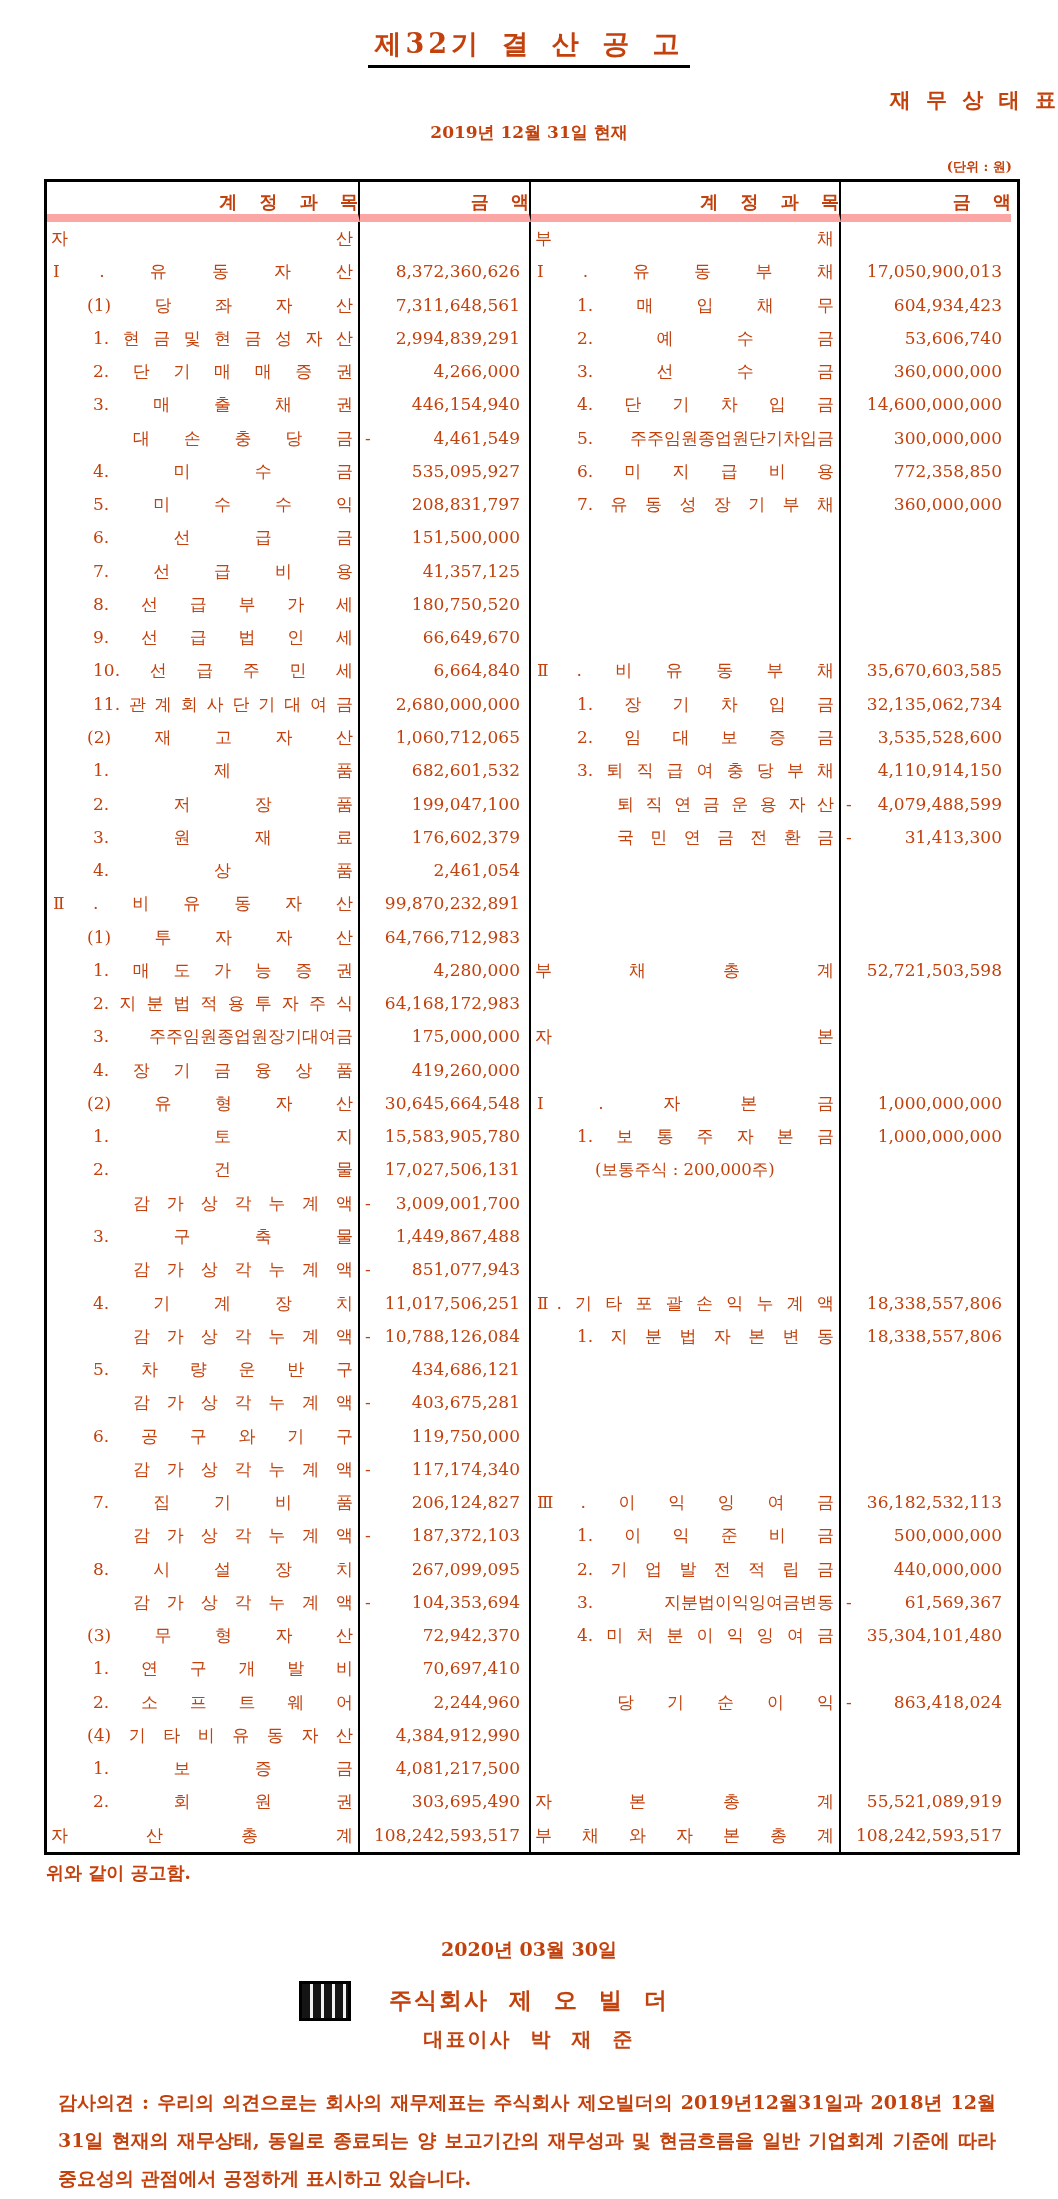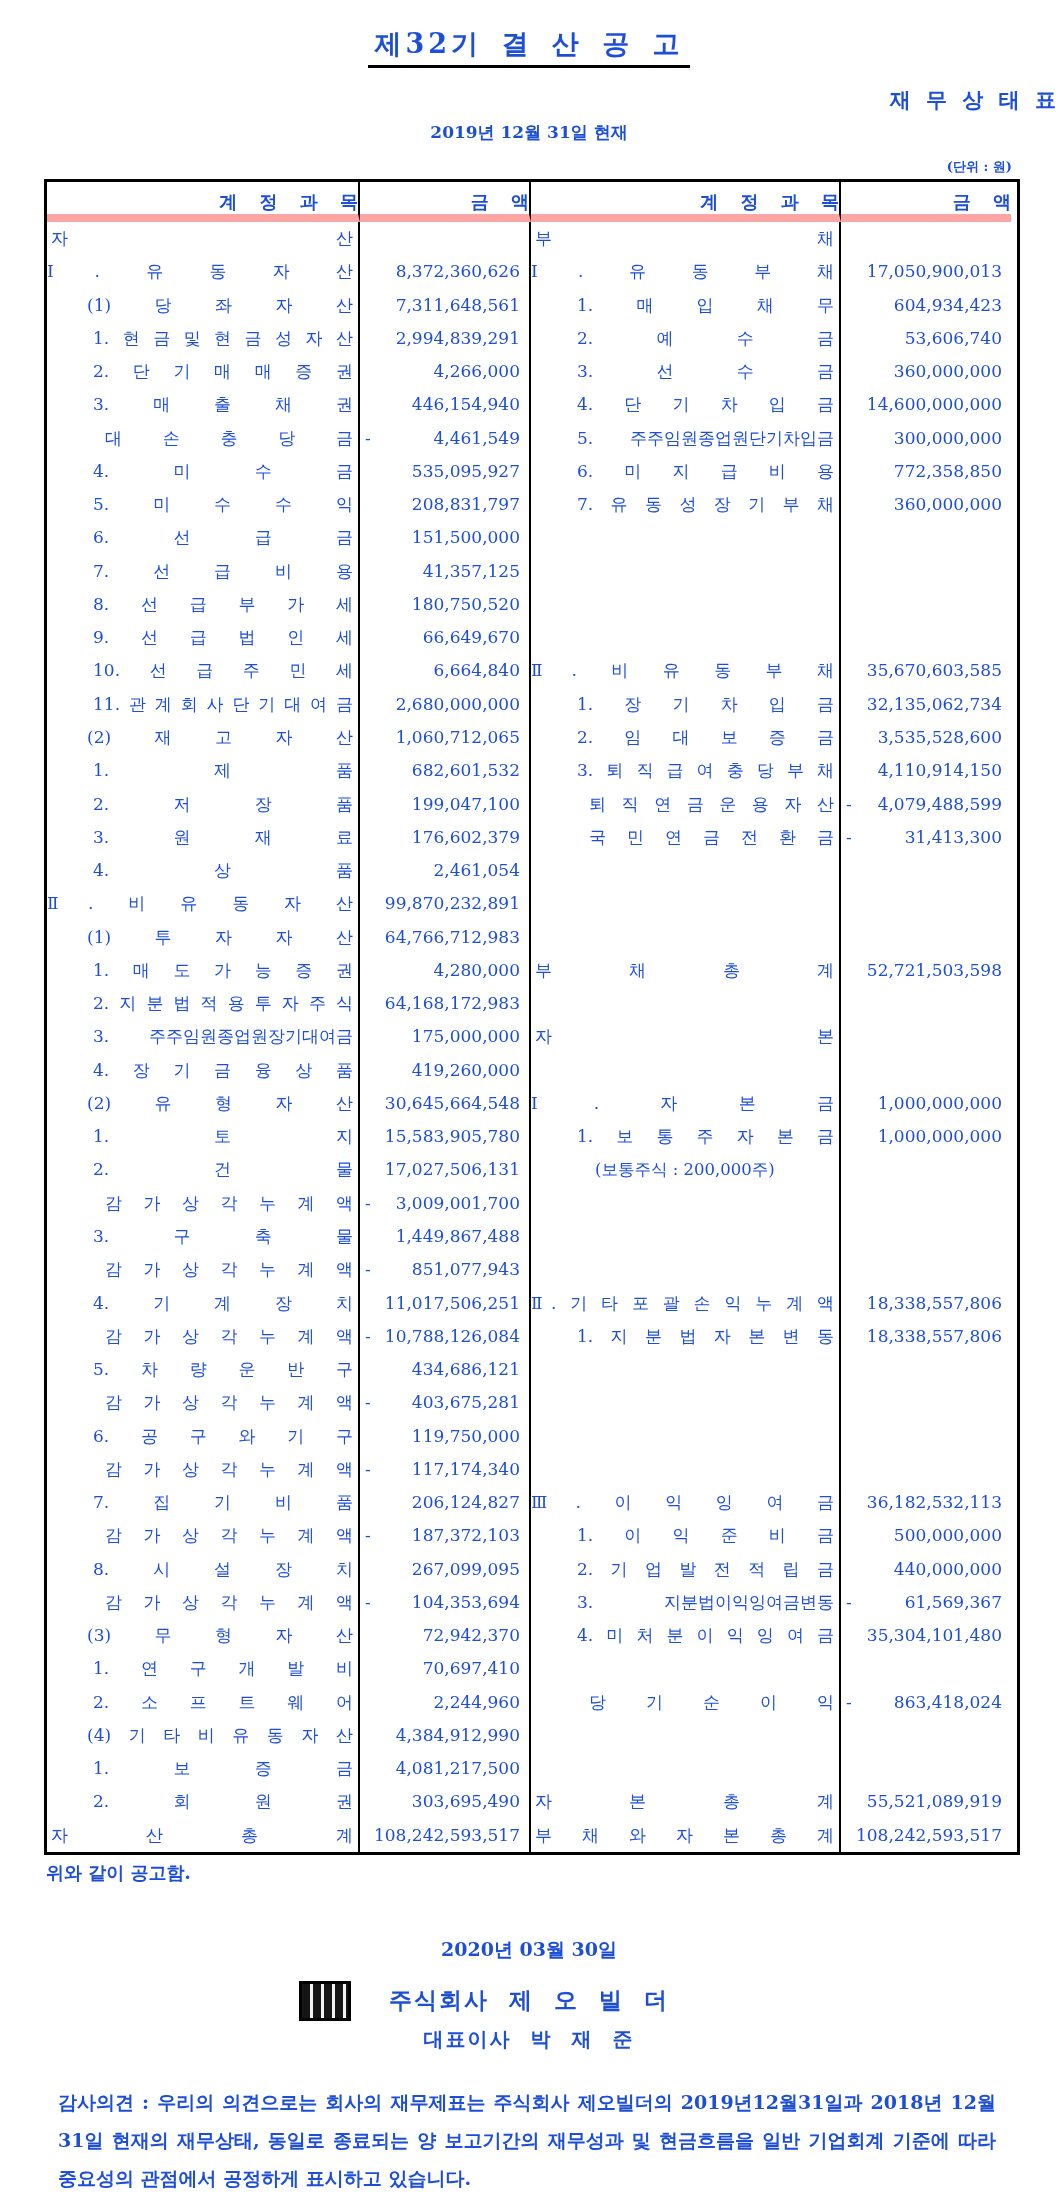--- a/index.html
+++ b/index.html
@@ -1,17 +1,17 @@
 <!DOCTYPE html>
 <html><head>
 <meta charset="utf-8">
 <style>
   html,body{margin:0;padding:0;background:#fff;}
   .page{
-    width:1058px;height:2199px;background:#fff;color:#1d4ed8;
+    width:1058px;height:2199px;background:#fff;color:#c2410c;
     font-family:"DejaVu Serif","Liberation Serif",serif;
     overflow:hidden;position:relative;
   }
   .wrap{width:970px;margin:0 auto;}
   .title-row{text-align:center;padding-top:26px;}
   .doc-title{
     display:inline-block;font-size:27px;font-weight:bold;letter-spacing:4px;
     border-bottom:3px solid #000;padding:0 6px 3px 6px;word-spacing:6px;
   }
   .stmt-name{text-align:right;font-size:21px;font-weight:bold;margin-top:18px;word-spacing:4px;letter-spacing:2px;}
@@ -26,24 +26,24 @@
     font-weight:bold;font-size:18px;line-height:40px;text-align:right;
     word-spacing:16px;border-bottom:8px solid #fca5a5;border-right:2px solid #000;
   }
   .hd:nth-child(4){border-right:none;}
   .cell{font-size:17px;line-height:33.27px;overflow:hidden;white-space:nowrap;}
   .lbl{
     text-align:justify;text-align-last:justify;
     border-right:2px solid #000;padding-right:5px;
   }
   .ind-t{padding-left:4px;}
-  .ind-r{padding-left:0;}
+  .ind-r{padding-left:6px;}
   .ind-g{padding-left:40px;}
   .ind-n{padding-left:46px;}
-  .ind-s{padding-left:58px;}
+  .ind-s{padding-left:86px;}
   .ind-b{text-align:left;text-align-last:left;padding-left:64px;font-size:16.5px;}
   .ind-empty{}
   .amt{
     display:flex;justify-content:space-between;align-items:center;
     padding:0 9px 0 5px;border-right:2px solid #000;
   }
   .amt.last{border-right:none;}
   .sign{font-size:17px;}
   .num{font-size:17px;}
   .foot-note{font-size:18px;font-weight:bold;margin:6px 0 0 2px;}

